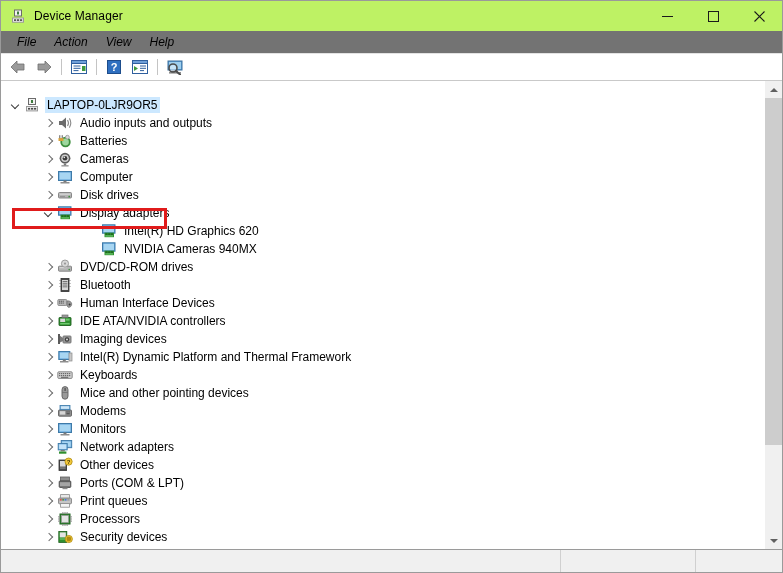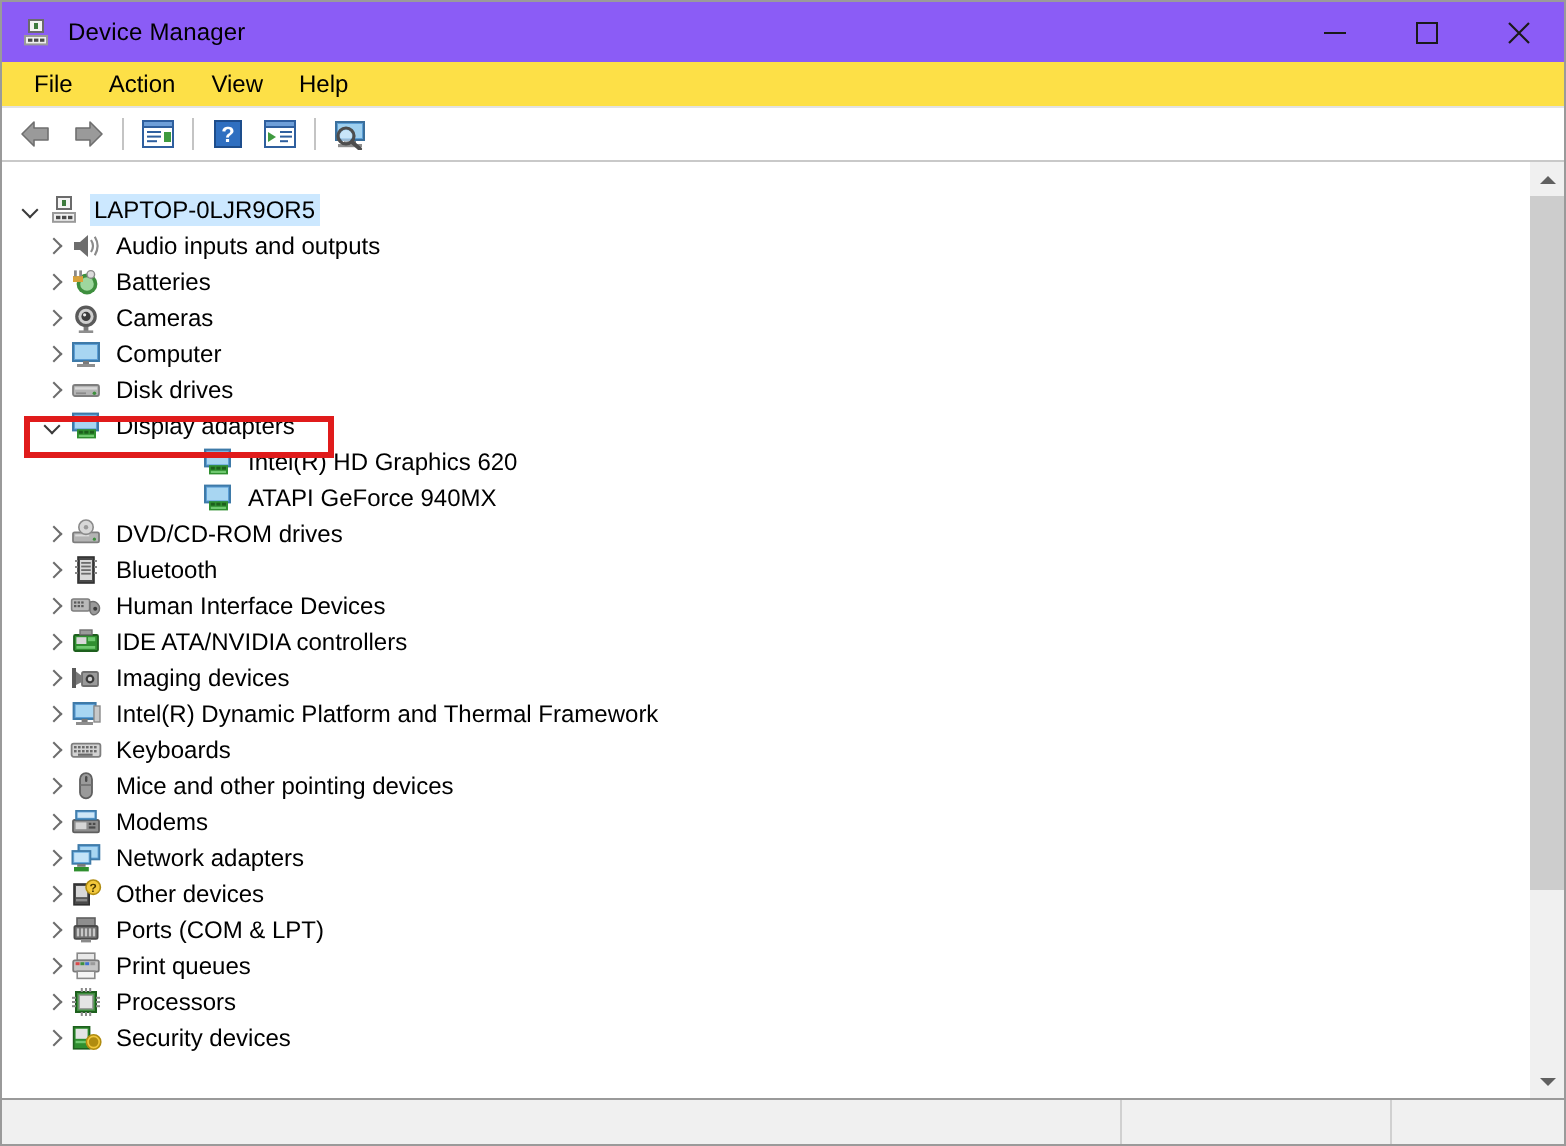--- a/index.html
+++ b/index.html
@@ -24,21 +24,21 @@
     border: 1px solid #9a9a9a;
     box-sizing: border-box;
     display: flex;
     flex-direction: column;
   }
 
   
   .titlebar {
     height: 30px;
     flex: 0 0 30px;
-    background: #8b5cf6;
+    background: #bef264;
     display: flex;
     align-items: center;
     position: relative;
   }
   .title-icon {
     width: 16px; height: 16px;
     margin-left: 9px; margin-right: 8px;
     position: relative;
     flex: 0 0 16px;
   }
@@ -60,22 +60,23 @@
   }
   .win-btn svg { display: block; }
 
   
   .menubar {
     height: 22px;
     flex: 0 0 22px;
     display: flex;
     align-items: center;
     padding-left: 7px;
-    background: #fde047;
+    background: #737373;
     border-bottom: 1px solid #e3e3e3;
+    font-style: italic;
   }
   .menu-item {
     padding: 2px 9px 3px 9px;
     font-size: 12px;
     color: #000000;
     line-height: 14px;
   }
 
   
   .toolbar {
@@ -140,21 +141,21 @@
     line-height: 16px;
     color: #000000;
     padding: 0 2px;
   }
   .row.selected .label {
     background: #cce8ff;
   }
 
   
   .lvl0 { padding-left: 7px; }
-  .lvl1 { padding-left: 18px; }
+  .lvl1 { padding-left: 40px; }
   .lvl2 { padding-left: 84px; }
 
   
   .chev-right, .chev-down {
     width: 9px; height: 9px;
     position: relative;
   }
   .chev-right::before {
     content: "";
     position: absolute;
@@ -473,21 +474,21 @@
               <svg width="16" height="16" viewBox="0 0 16 16">
                 <rect x="1.5" y="1.8" width="12.5" height="8.4" fill="#5c9fd6" stroke="#3e7aa8" stroke-width="1"></rect>
                 <rect x="2.5" y="2.8" width="10.5" height="6.4" fill="#a8d6f2"></rect>
                 <rect x="3.5" y="9.6" width="9.5" height="4.6" fill="#2f8f2f"></rect>
                 <rect x="4.4" y="10.4" width="2" height="1.4" fill="#1d5f1d"></rect>
                 <rect x="7.2" y="10.4" width="2" height="1.4" fill="#1d5f1d"></rect>
                 <rect x="10" y="10.4" width="2" height="1.4" fill="#1d5f1d"></rect>
                 <rect x="4.4" y="12.4" width="7.6" height="1.1" fill="#6fc86f"></rect>
               </svg>
             </div>
-            <div class="label">ATAPI GeForce 940MX</div>
+            <div class="label">NVIDIA Cameras 940MX</div>
           </div>
           <div class="row lvl1">
             <div class="twisty">
               <div class="chev-right"></div>
             </div>
             <div class="dev-icon">
               <svg width="16" height="16" viewBox="0 0 16 16">
                 <rect x="1.5" y="7.2" width="13" height="5" rx="0.8" fill="#b4b4b4" stroke="#7e7e7e" stroke-width="0.9"></rect>
                 <rect x="2.6" y="8.2" width="7" height="1" fill="#dcdcdc"></rect>
                 <circle cx="12.2" cy="10.6" r="0.8" fill="#3e8f3e"></circle>
@@ -636,20 +637,34 @@
               </svg>
             </div>
             <div class="label">Modems</div>
           </div>
           <div class="row lvl1">
             <div class="twisty">
               <div class="chev-right"></div>
             </div>
             <div class="dev-icon">
               <svg width="16" height="16" viewBox="0 0 16 16">
+                <rect x="1.5" y="2.5" width="13" height="9" fill="#5c9fd6" stroke="#3e7aa8" stroke-width="1"></rect>
+                <rect x="2.5" y="3.5" width="11" height="7" fill="#a8d6f2"></rect>
+                <rect x="6.5" y="11.5" width="3" height="1.6" fill="#7a7a7a"></rect>
+                <rect x="3.5" y="13" width="9" height="1.5" fill="#8e8e8e"></rect>
+              </svg>
+            </div>
+            <div class="label">Monitors</div>
+          </div>
+          <div class="row lvl1">
+            <div class="twisty">
+              <div class="chev-right"></div>
+            </div>
+            <div class="dev-icon">
+              <svg width="16" height="16" viewBox="0 0 16 16">
                 <rect x="4.2" y="1.5" width="10.5" height="7.2" fill="#5c9fd6" stroke="#3e7aa8" stroke-width="0.9"></rect>
                 <rect x="5.1" y="2.4" width="8.7" height="5.4" fill="#a8d6f2"></rect>
                 <rect x="1.2" y="4.5" width="9" height="6.4" fill="#6fb0e0" stroke="#3e7aa8" stroke-width="0.9"></rect>
                 <rect x="2.1" y="5.4" width="7.2" height="4.6" fill="#c3e3f8"></rect>
                 <rect x="3.6" y="11" width="4.2" height="1.4" fill="#7a7a7a"></rect>
                 <rect x="2" y="12.5" width="7.4" height="2.2" fill="#2f8f2f"></rect>
               </svg>
             </div>
             <div class="label">Network adapters</div>
           </div>

